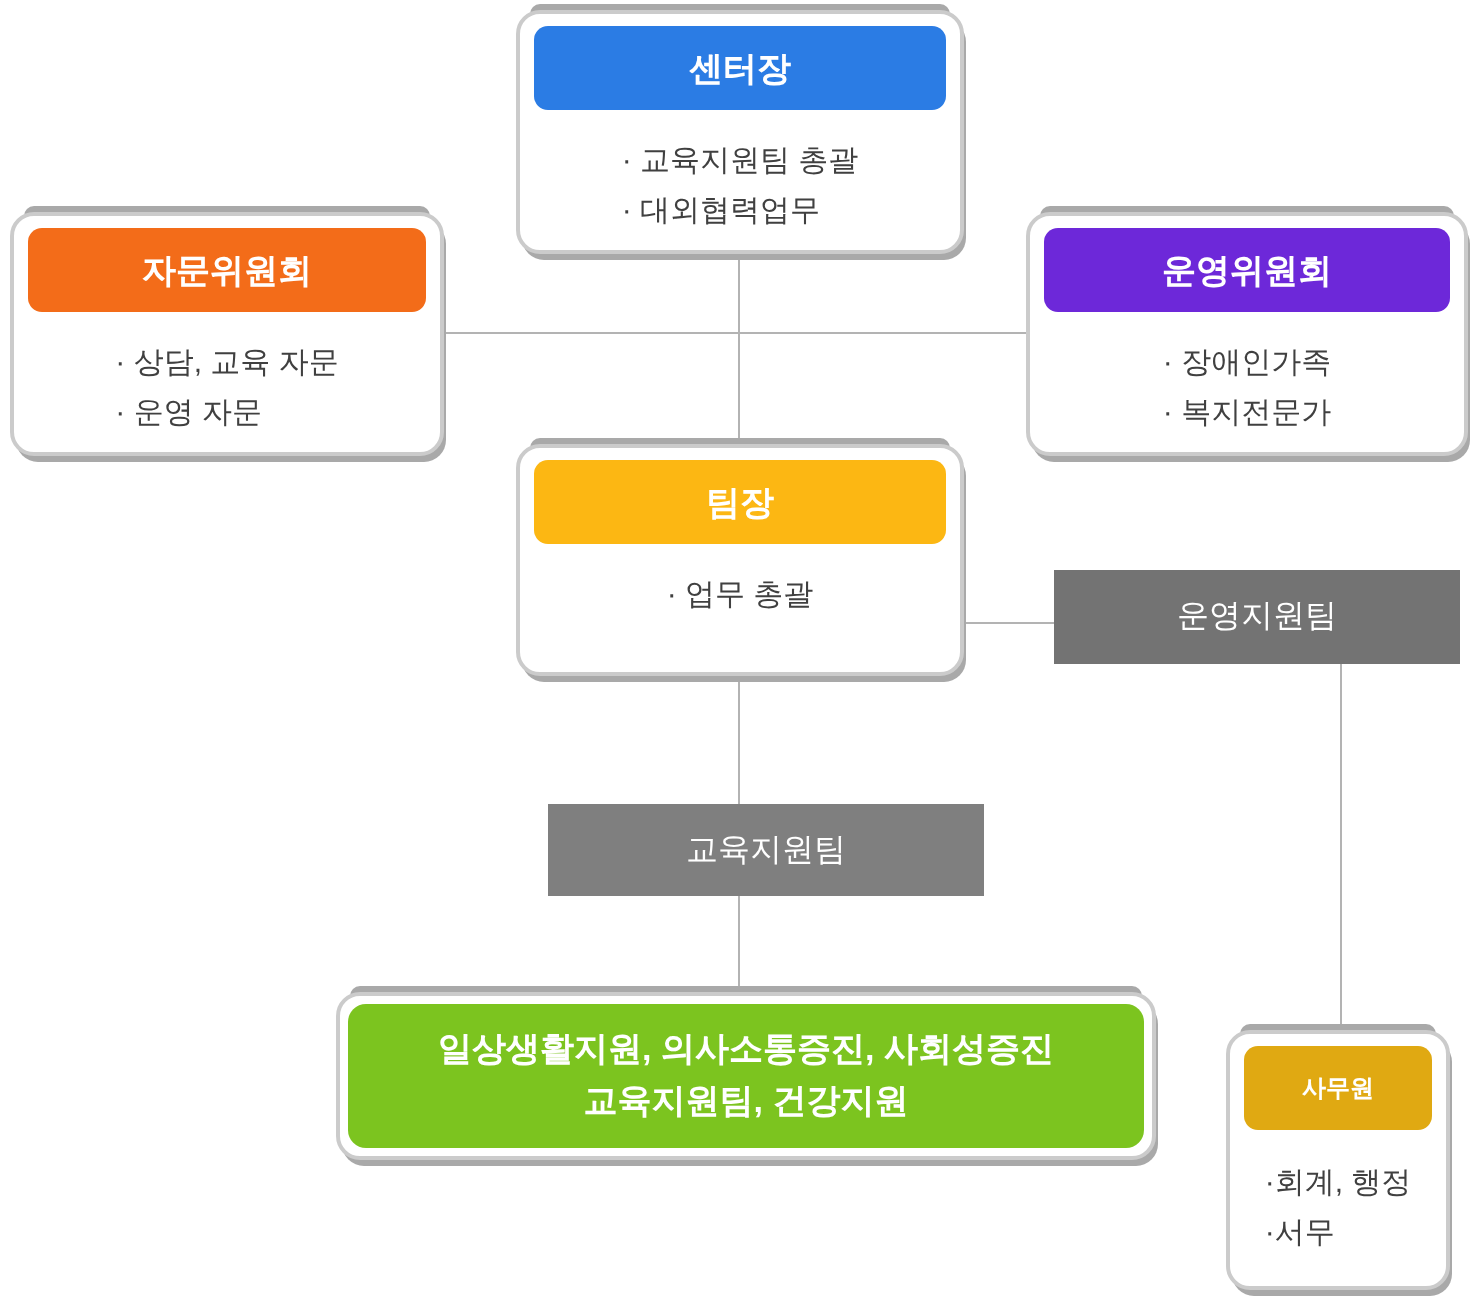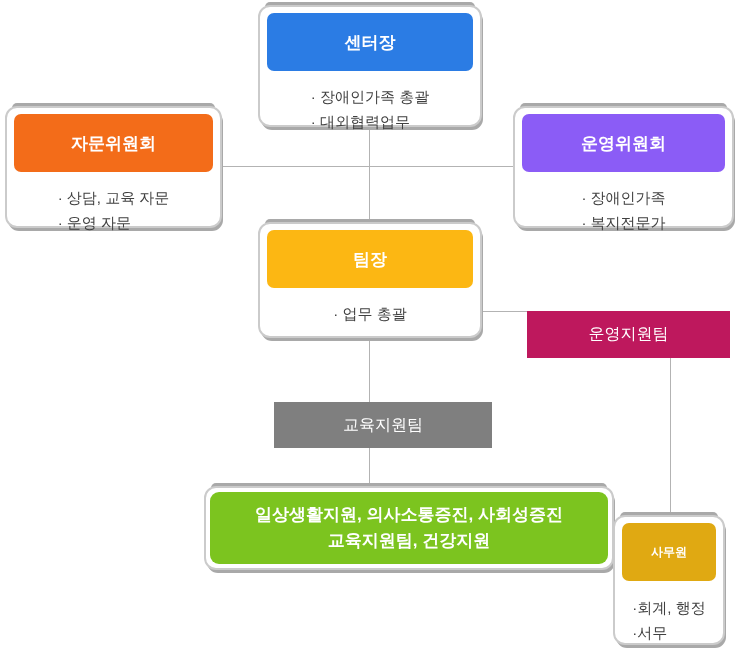--- a/index.html
+++ b/index.html
@@ -12,98 +12,98 @@
   #line-committees{left:222px;top:166px;width:291px;height:1px;}
   #line-lead-to-ops{left:482px;top:311px;width:45px;height:1px;}
   #line-lead-to-edu{left:369px;top:338px;width:1px;height:66px;}
   #line-edu-to-programs{left:369px;top:448px;width:1px;height:66px;}
   #line-ops-to-clerk{left:670px;top:332px;width:1px;height:184px;}
 
   
   .card{position:absolute;z-index:2;background:#ffffff;border:2px solid #cbcbcb;
         border-radius:12px;box-sizing:border-box;
         box-shadow:2px 4px 0 -1px #a9a9a9, 0 -10px 0 -7px #a9a9a9;}
-  .card .hdr{margin:6px 7px 0 7px;height:58px;border-radius:7px;color:#ffffff;
+  .card .hdr{margin:6px 7px 0 7px;height:42px;border-radius:7px;color:#ffffff;
              font-weight:bold;font-size:17px;display:flex;align-items:center;justify-content:center;}
   .card .body{padding-top:13px;text-align:center;}
   .card .items{display:inline-block;text-align:left;color:#404040;
                font-size:15px;line-height:25px;white-space:nowrap;}
 
   #node-center-director{left:258px;top:5px;width:224px;height:122px;}
   #node-advisory{left:5px;top:106px;width:217px;height:122px;}
   #node-steering{left:513px;top:106px;width:221px;height:122px;}
   #node-team-leader{left:258px;top:222px;width:224px;height:116px;}
   #node-clerk{left:613px;top:515px;width:112px;height:130px;}
   #node-clerk .hdr{font-size:12px;}
   #node-clerk .body{padding-top:14px;}
 
   
   .teambox{position:absolute;z-index:2;background:#7f7f7f;color:#ffffff;font-size:16px;
            display:flex;align-items:center;justify-content:center;}
   #node-ops-team{left:527px;top:285px;width:203px;height:47px;}
   #node-edu-team{left:262px;top:402px;width:218px;height:46px;}
 
   
-  #node-programs{left:168px;top:486px;width:410px;height:84px;margin-left:36px;}
+  #node-programs{left:168px;top:496px;width:410px;height:84px;}
   #node-programs .fill{position:absolute;top:4px;left:4px;right:4px;bottom:4px;
         border-radius:9px;color:#ffffff;font-weight:bold;font-size:17px;line-height:26px;
         display:flex;flex-direction:column;align-items:center;justify-content:center;}
 </style>
 </head>
 <body>
 
 <div class="stage">
 
   <div class="line" id="line-head-to-lead" style="background: rgb(179, 179, 179);"></div>
   <div class="line" id="line-committees" style="background: rgb(179, 179, 179);"></div>
   <div class="line" id="line-lead-to-ops" style="background: rgb(179, 179, 179);"></div>
   <div class="line" id="line-lead-to-edu" style="background: rgb(179, 179, 179);"></div>
   <div class="line" id="line-edu-to-programs" style="background: rgb(179, 179, 179);"></div>
   <div class="line" id="line-ops-to-clerk" style="background: rgb(179, 179, 179);"></div>
 
   <div class="card" id="node-center-director">
     <div class="hdr" style="background: rgb(43, 124, 228);">센터장</div>
     <div class="body">
       <div class="items">
-        <div>· 장애인가족 총괄</div>
+        <div>· 교육지원팀 총괄</div>
         <div>· 대외협력업무</div>
       </div>
     </div>
   </div>
 
   <div class="card" id="node-advisory">
     <div class="hdr" style="background: rgb(243, 108, 25);">자문위원회</div>
     <div class="body">
       <div class="items">
         <div>· 상담, 교육 자문</div>
         <div>· 운영 자문</div>
       </div>
     </div>
   </div>
 
   <div class="card" id="node-steering">
-    <div class="hdr" style="background: #8b5cf6;">운영위원회</div>
+    <div class="hdr" style="background: #6d28d9;">운영위원회</div>
     <div class="body">
       <div class="items">
         <div>· 장애인가족</div>
         <div>· 복지전문가</div>
       </div>
     </div>
   </div>
 
   <div class="card" id="node-team-leader">
     <div class="hdr" style="background: rgb(252, 183, 19);">팀장</div>
     <div class="body">
       <div class="items">
         <div>· 업무 총괄</div>
       </div>
     </div>
   </div>
 
-  <div class="teambox" id="node-ops-team" style="background: #be185d; margin-top: 26px;">운영지원팀</div>
+  <div class="teambox" id="node-ops-team" style="background: #737373;">운영지원팀</div>
 
   <div class="teambox" id="node-edu-team" style="background: rgb(127, 127, 127); margin-left: 12px;">교육지원팀</div>
 
   <div class="card" id="node-programs">
     <div class="fill" style="background: rgb(124, 196, 31);">
       <div>일상생활지원, 의사소통증진, 사회성증진</div>
       <div>교육지원팀, 건강지원</div>
     </div>
   </div>
 

